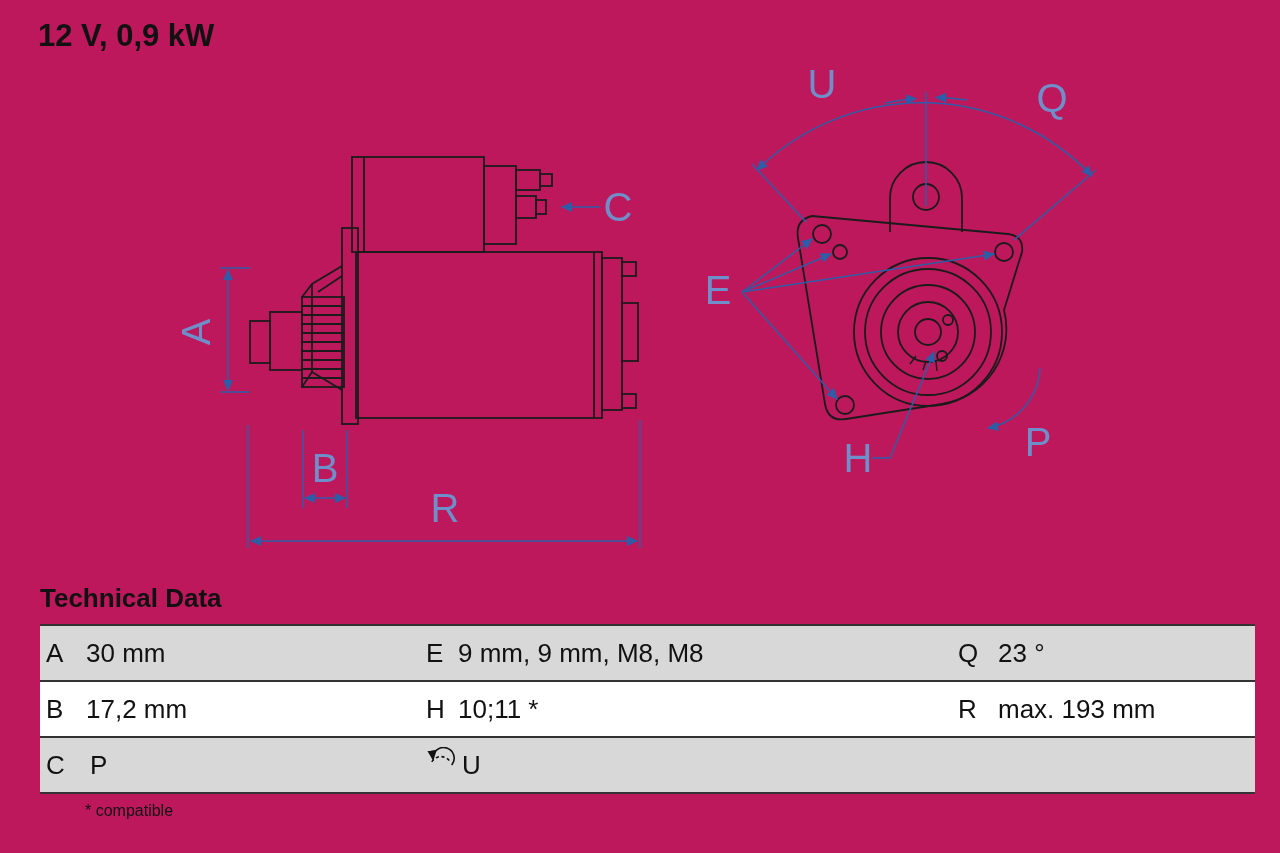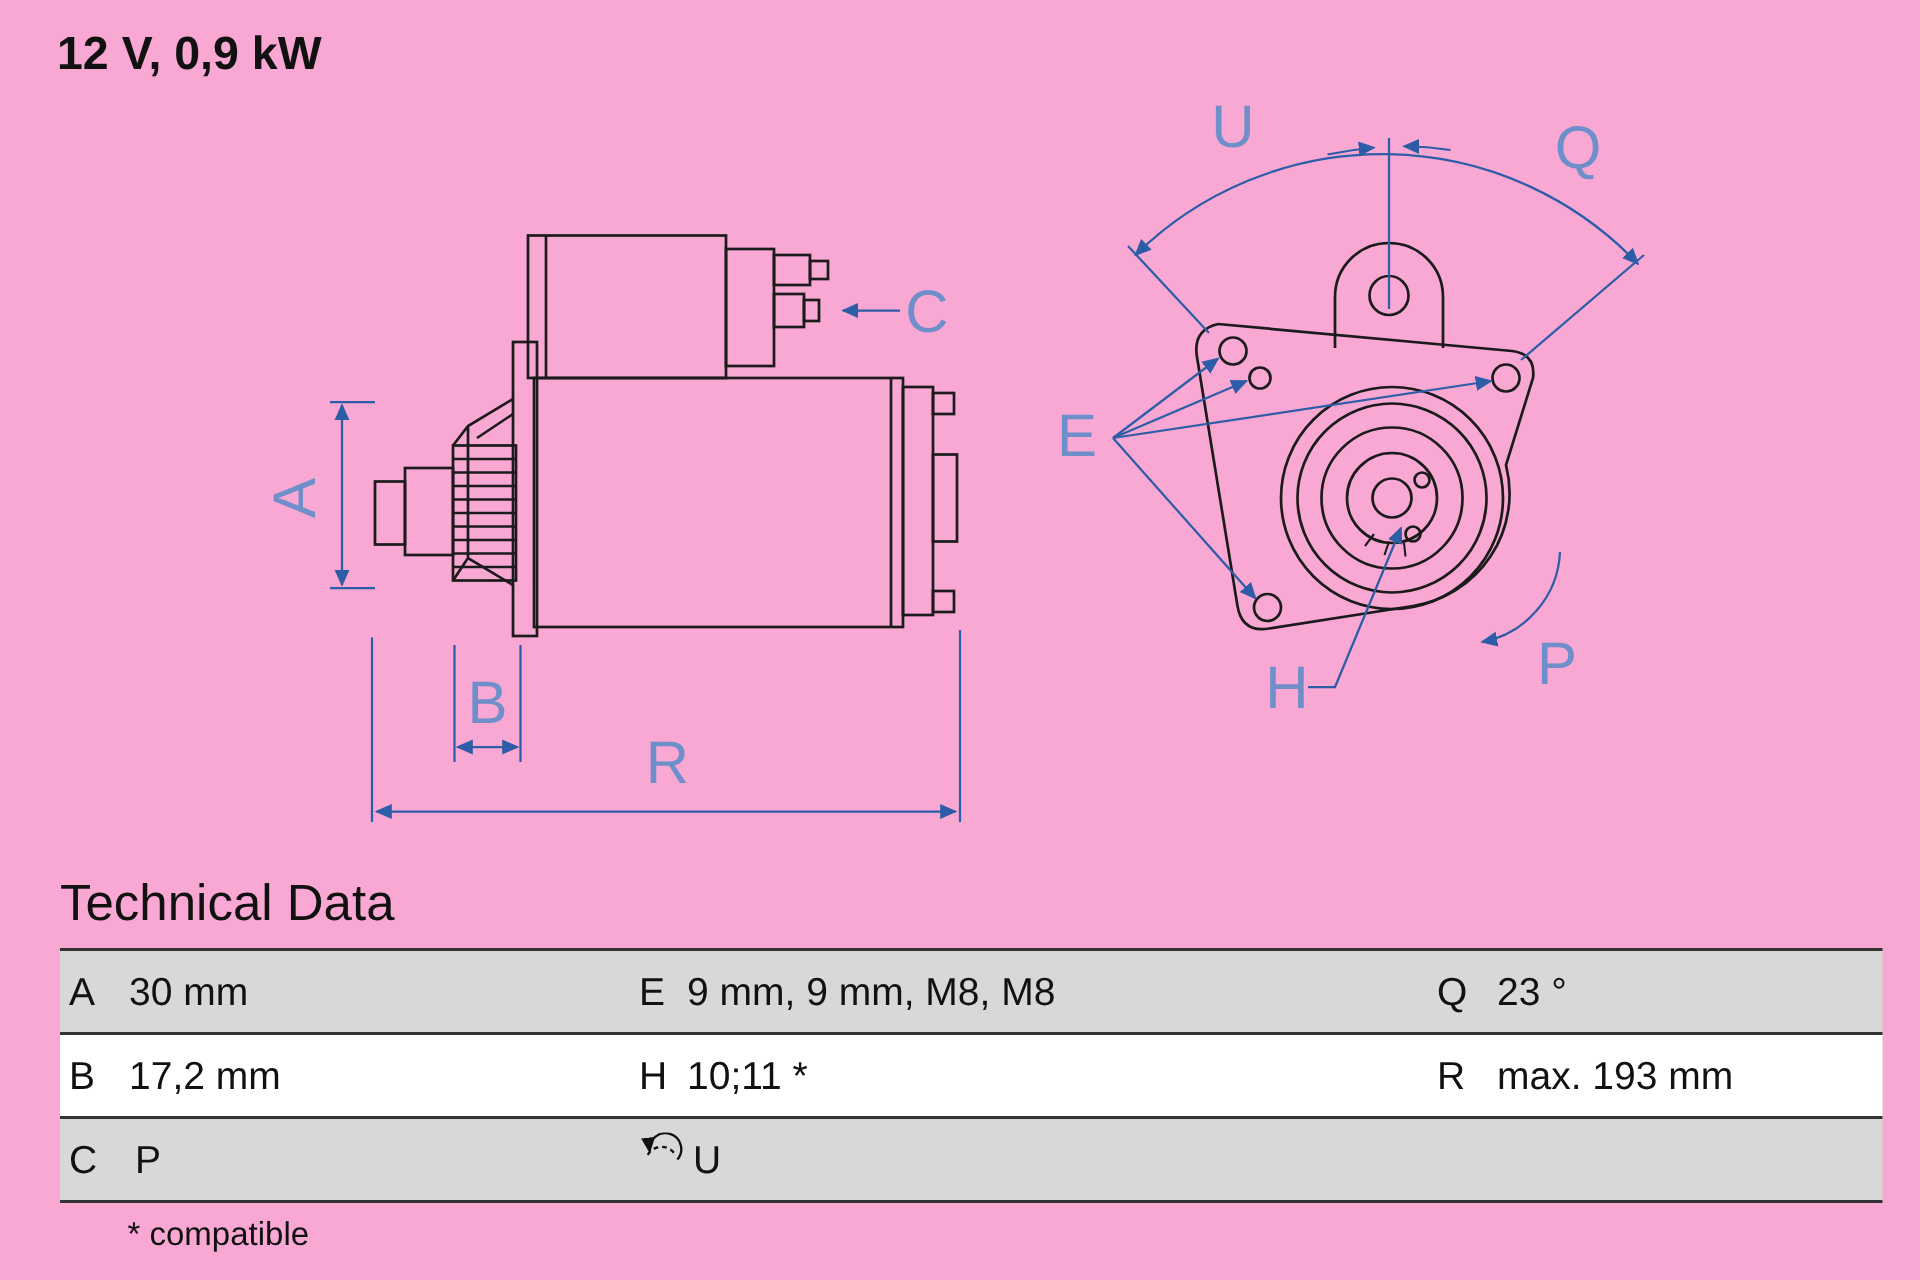--- a/index.html
+++ b/index.html
@@ -1,29 +1,29 @@
 <!DOCTYPE html>
 <html><head>
 <meta charset="utf-8">
 <style>
   html,body{margin:0;padding:0;background:#ffffff;}
-  .page{position:relative;width:1280px;height:853px;background:#f9a8d4;overflow:hidden;
+  .page{position:relative;width:1280px;height:853px;background:#be185d;overflow:hidden;
         font-family:"Liberation Sans",sans-serif;color:#111;}
   .title{position:absolute;left:38px;top:18px;font-size:31px;font-weight:bold;color:#111;}
   svg.drawing{position:absolute;left:0;top:0;}
   .tech{position:absolute;left:40px;right:25px;top:583px;}
-  .tech-heading{font-size:34px;font-weight:normal;color:#111;margin-bottom:10px;}
+  .tech-heading{font-size:26px;font-weight:bold;color:#111;margin-bottom:10px;}
   .ttable{width:100%;border-top:2px solid #333;}
   .tr{display:grid;grid-template-columns:44px 336px 36px 496px 44px auto;
       align-items:center;height:54px;border-bottom:2px solid #333;font-size:26px;}
   .tr.gray{background:#d8d8d8;}
   .tr.white{background:#ffffff;}
   .key{padding-left:6px;}
   .val{padding-left:2px;display:flex;align-items:center;}
-  .footnote{font-size:22px;color:#111;margin-top:8px;margin-left:45px;}
+  .footnote{font-size:16px;color:#111;margin-top:8px;margin-left:45px;}
   .roticon{display:inline-block;margin-left:4px;}
 </style>
 </head>
 <body>
 
 <div class="page">
 
   <div class="title">12 V, 0,9 kW</div>
 
   <svg class="drawing" width="1280" height="575" viewBox="0 0 1280 575">

